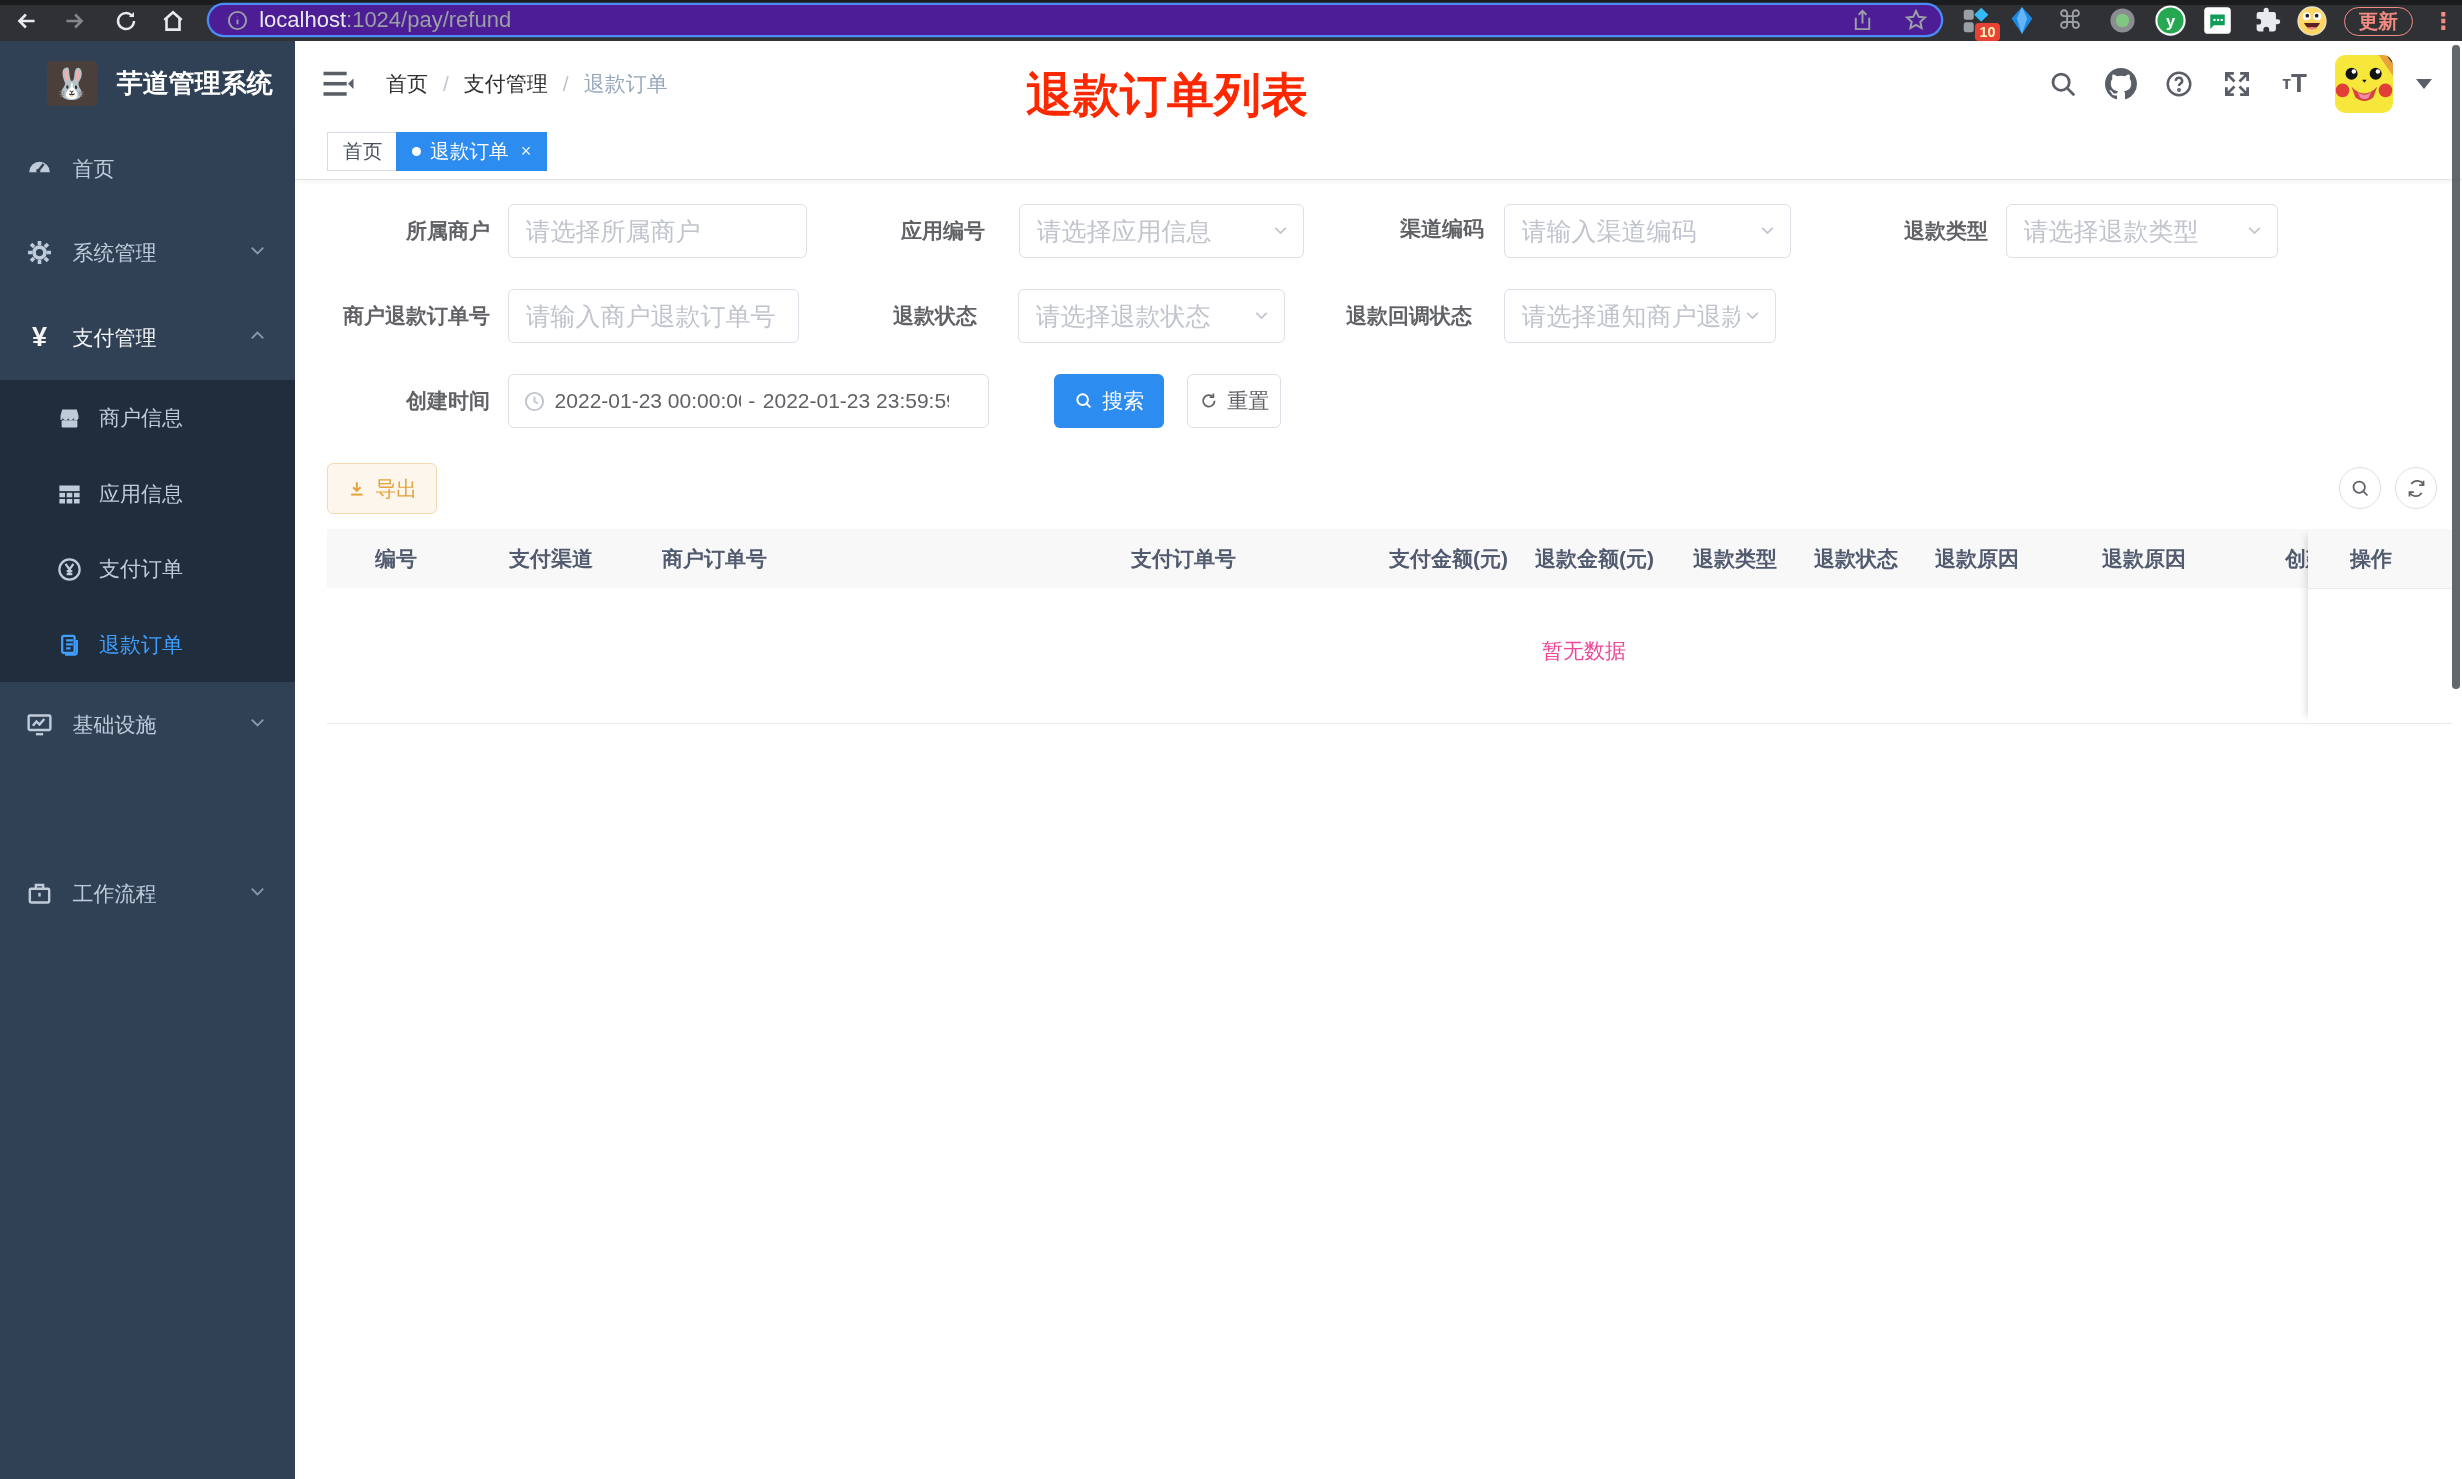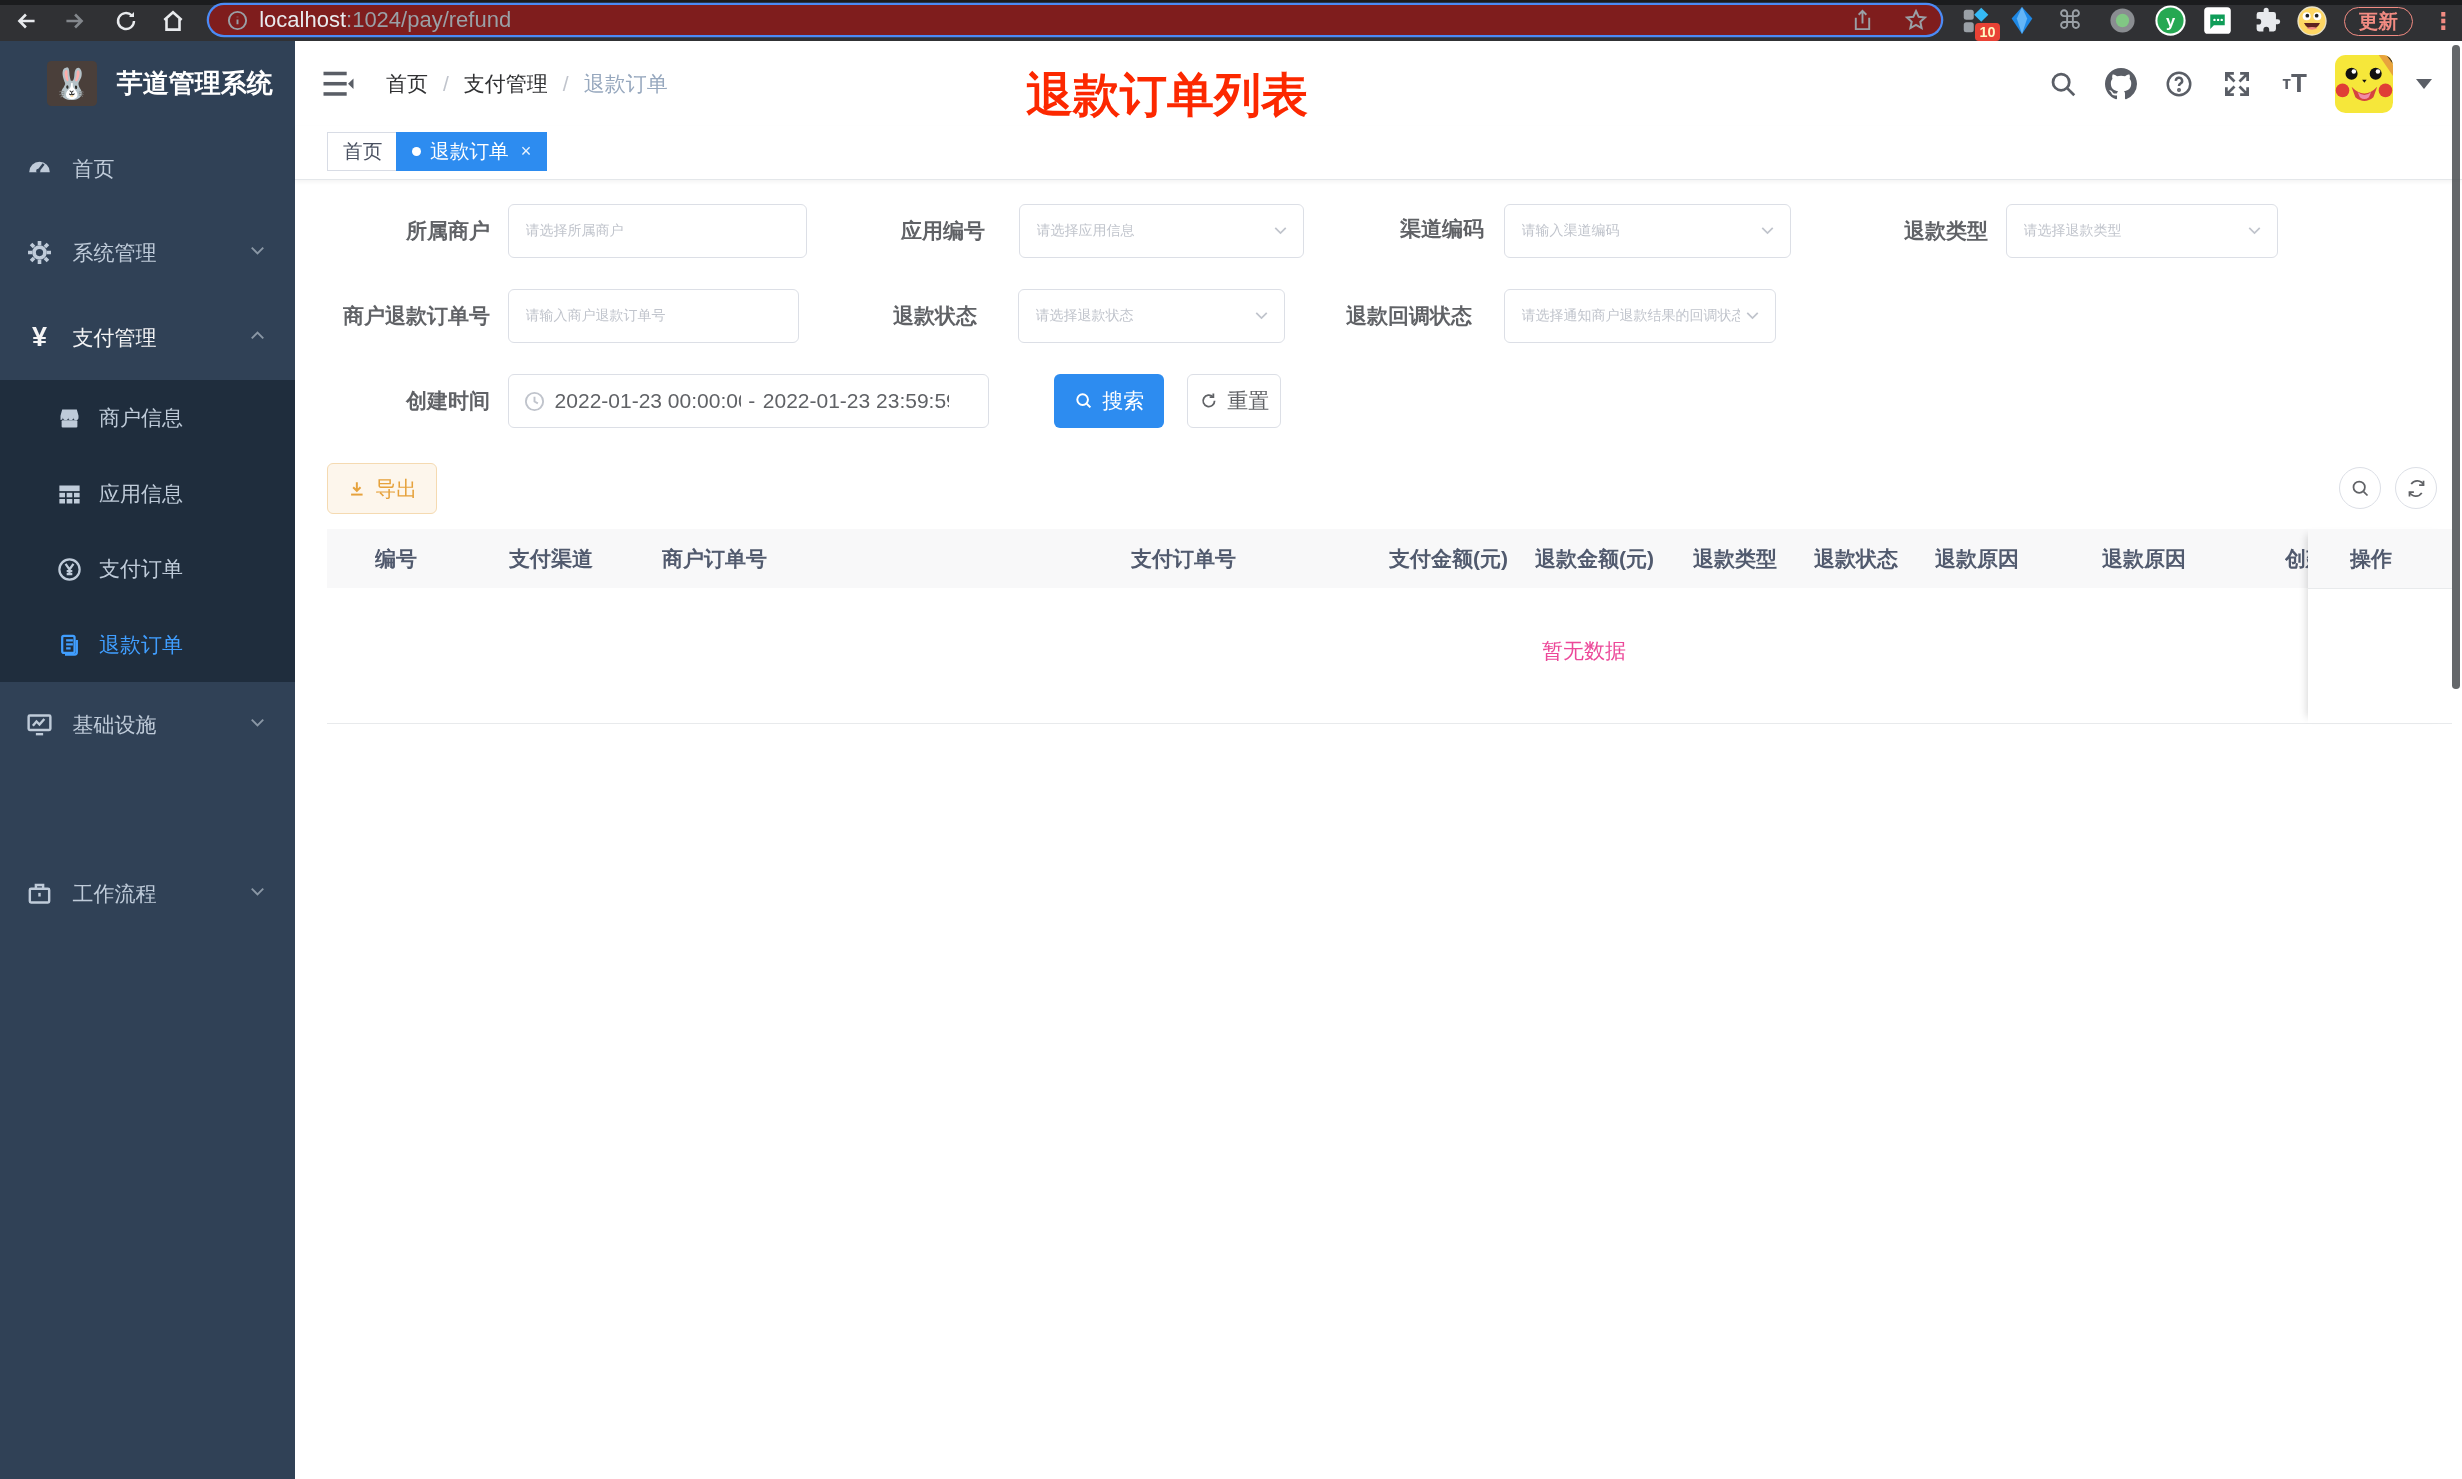--- a/index.html
+++ b/index.html
@@ -5,21 +5,21 @@
   html,body{margin:0;padding:0;}
   body{width:2462px;height:1480px;position:relative;overflow:hidden;background:#fff;
        font-family:"Liberation Sans","DejaVu Sans",sans-serif;-webkit-font-smoothing:antialiased;}
 
   
   .browser{position:absolute;top:0;left:0;width:2462px;height:41px;background:#303134;}
   .b-edge{position:absolute;top:0;left:0;right:0;height:4.5px;background:#1b1c1e;}
   .nav-ic{position:absolute;top:6px;width:33px;height:30px;display:flex;align-items:center;justify-content:center;color:#e8eaed;}
   .nav-ic.dis{color:#83878c;}
   .omnibox{position:absolute;left:209px;top:5.3px;width:1732px;height:30px;border-radius:16px;
-           background:#7f1d1d;box-shadow:0 0 0 2.3px #4b8bf5;display:flex;align-items:center;}
+           background:#4c1d95;box-shadow:0 0 0 2.3px #4b8bf5;display:flex;align-items:center;}
   .url{font-size:22px;color:#e8eaed;margin-left:10.6px;white-space:nowrap;}
   .url .path{color:#9aa0a6;}
   .omni-ic{position:absolute;top:0;height:30px;width:33px;display:flex;align-items:center;justify-content:center;color:#9aa0a6;}
   .ext{position:absolute;top:3px;width:38px;height:35px;display:flex;align-items:center;justify-content:center;}
   .badge10{position:absolute;right:-6px;bottom:-3px;background:#e94235;color:#fef9c3;font-size:14.4px;
            padding:0.8px 4.5px;border-radius:3.8px;font-weight:bold;line-height:16.6px;}
   .upd{position:absolute;top:6.8px;height:27px;line-height:27px;padding:0 13.6px;border:1.5px solid #f28b82;
        border-radius:15px;color:#f28b82;font-size:19.7px;font-weight:bold;}
   .dots{position:absolute;top:6px;width:23px;height:30px;color:#f28b82;font-size:23px;font-weight:bold;
         display:flex;align-items:center;justify-content:center;letter-spacing:0;}
@@ -61,21 +61,21 @@
   .tab{position:absolute;top:6px;height:39px;display:flex;align-items:center;font-size:19.7px;
        border:1.5px solid #d8dce5;background:#fff;color:#495060;padding:0 15px;box-sizing:border-box;}
   .tab.active{background:#2d8cf0;border-color:#2d8cf0;color:#fff;}
   .tab .dot{width:9px;height:9px;border-radius:50%;background:#fff;margin-right:9px;}
   .tab .x{margin-left:12px;font-size:18px;opacity:.9;}
 
   
   .f-label{position:absolute;height:54px;line-height:54px;text-align:right;font-size:21px;color:#606266;font-weight:600;white-space:nowrap;}
   .f-input{position:absolute;height:54px;border:1.5px solid #dcdfe6;border-radius:6px;box-sizing:border-box;
            display:flex;align-items:center;background:#fff;overflow:hidden;}
-  .ph{color:#c0c4cc;font-size:14px;margin-left:16.6px;white-space:nowrap;overflow:hidden;}
+  .ph{color:#c0c4cc;font-size:25px;margin-left:16.6px;white-space:nowrap;overflow:hidden;}
   .selchev{position:absolute;right:12px;top:15px;color:#c0c4cc;}
   .dval{color:#606266;font-size:21px;white-space:nowrap;overflow:hidden;}
   .btn{position:absolute;height:54px;border-radius:6px;display:flex;align-items:center;justify-content:center;
        font-size:21px;box-sizing:border-box;gap:9px;}
   .btn-primary{background:#2d8cf0;color:#fff;}
   .btn-plain{background:#fff;border:1.5px solid #dcdfe6;color:#606266;}
   .btn-warn{background:#fdf6ec;border:1.5px solid #f5dab1;color:#e6a23c;height:51px;}
   .circ{position:absolute;width:42px;height:42px;border-radius:50%;border:1.5px solid #dcdfe6;box-sizing:border-box;
         display:flex;align-items:center;justify-content:center;color:#606266;background:#fff;}
 

